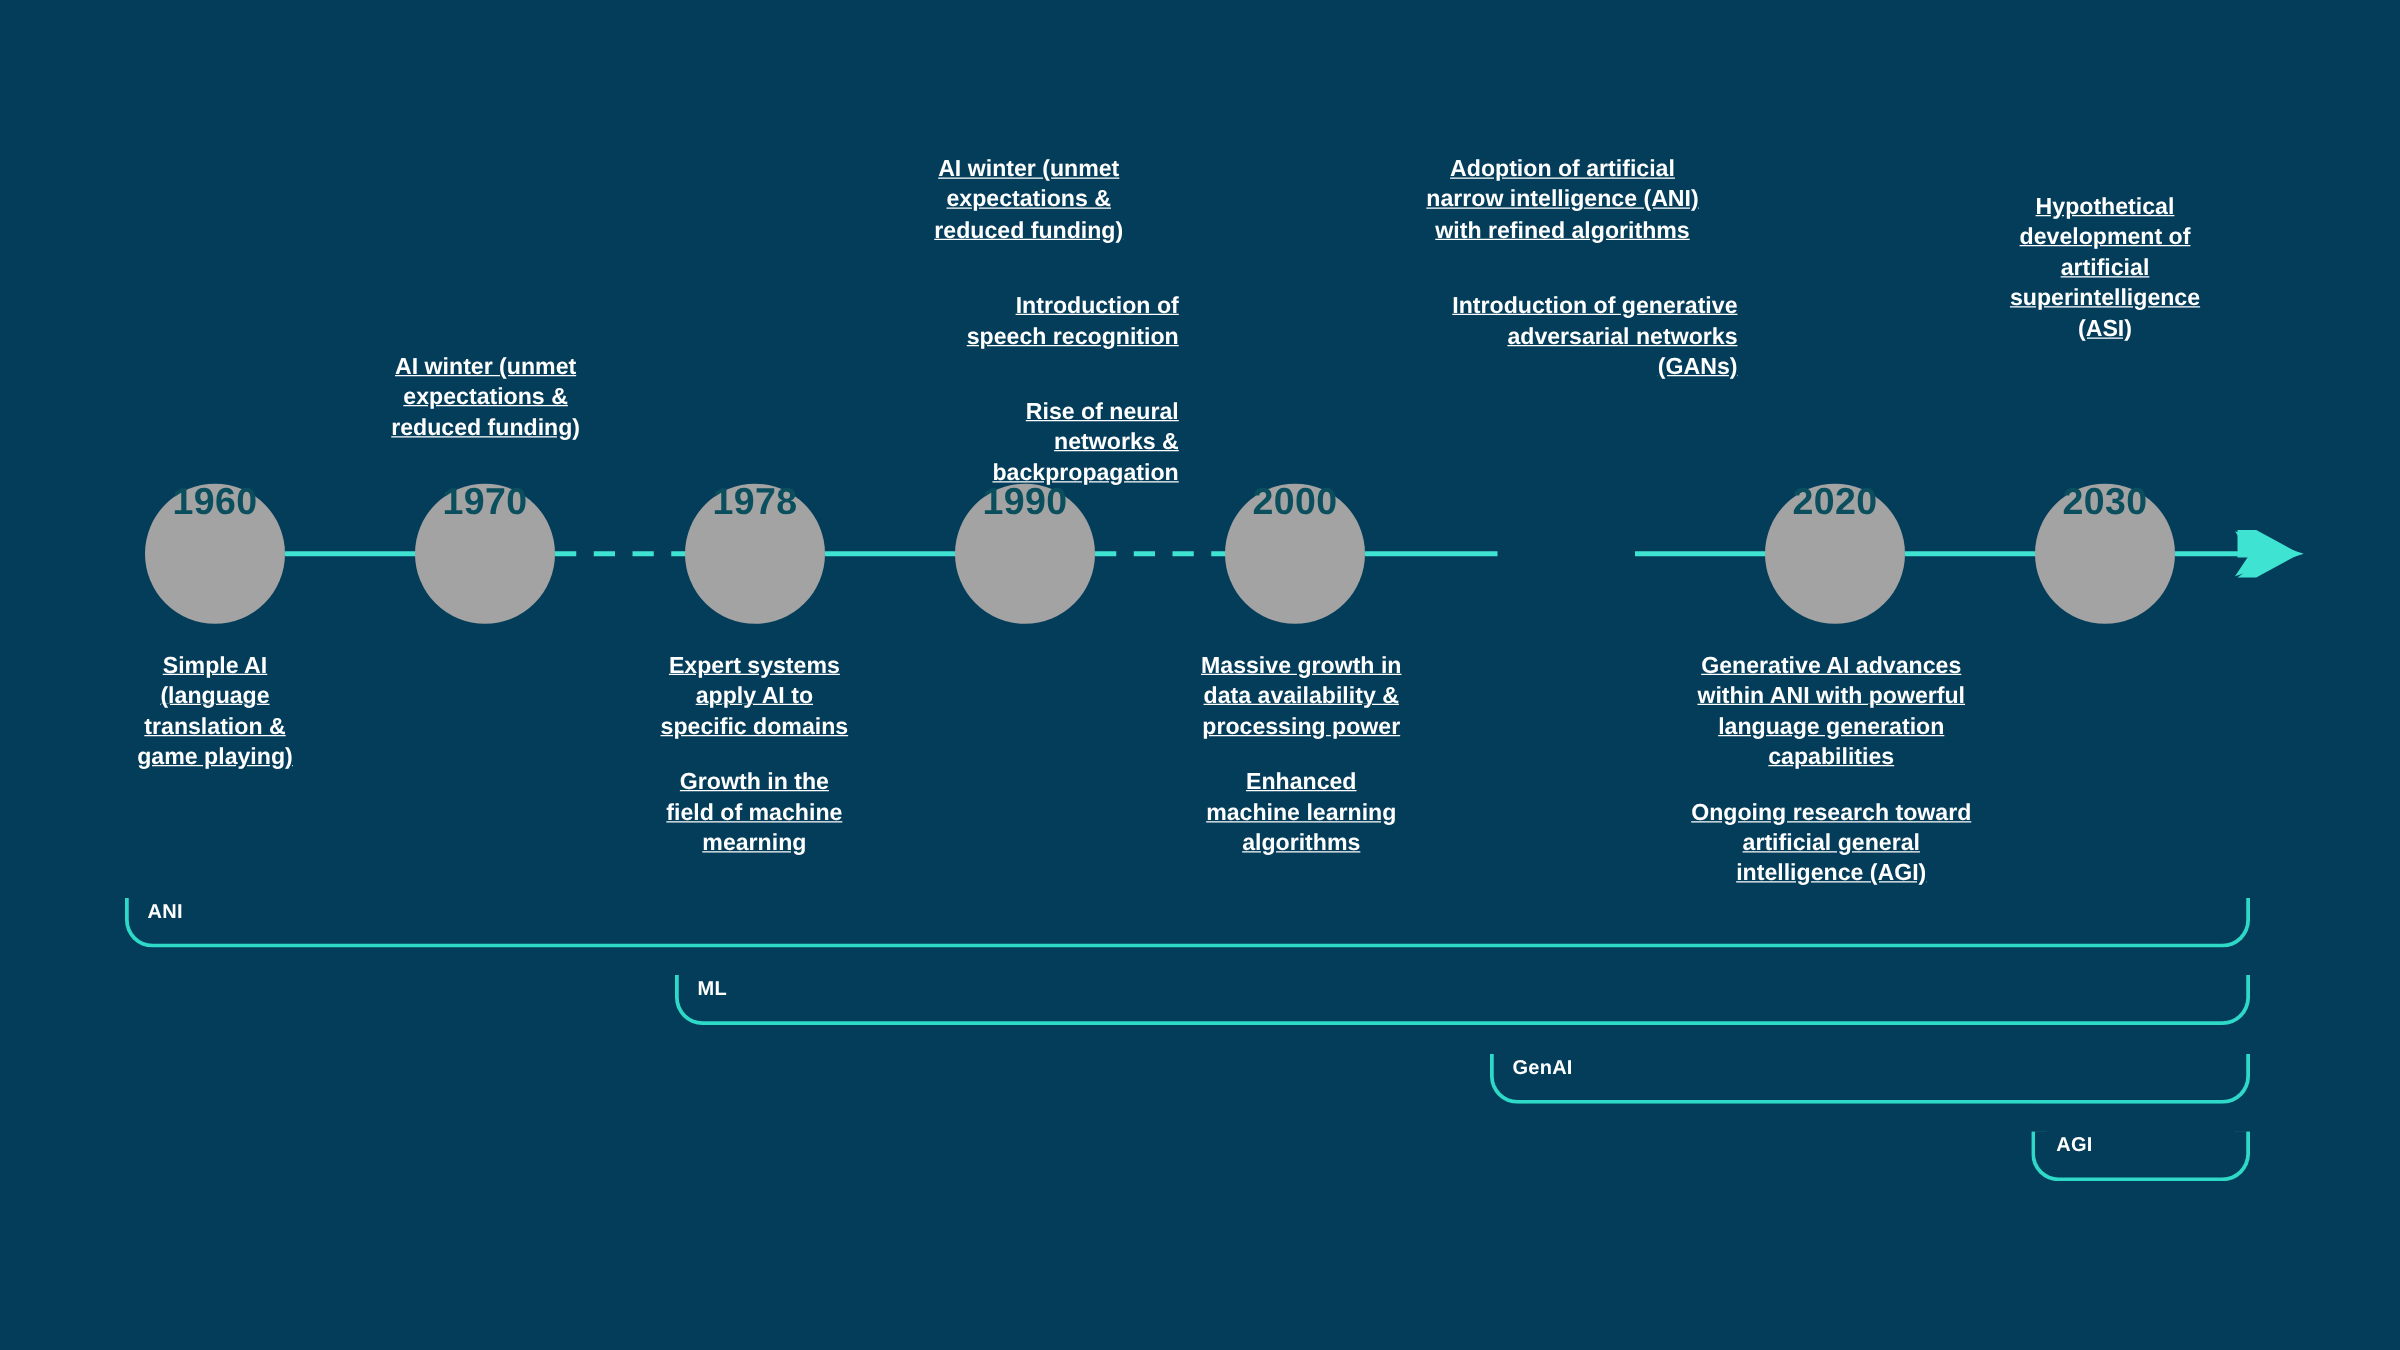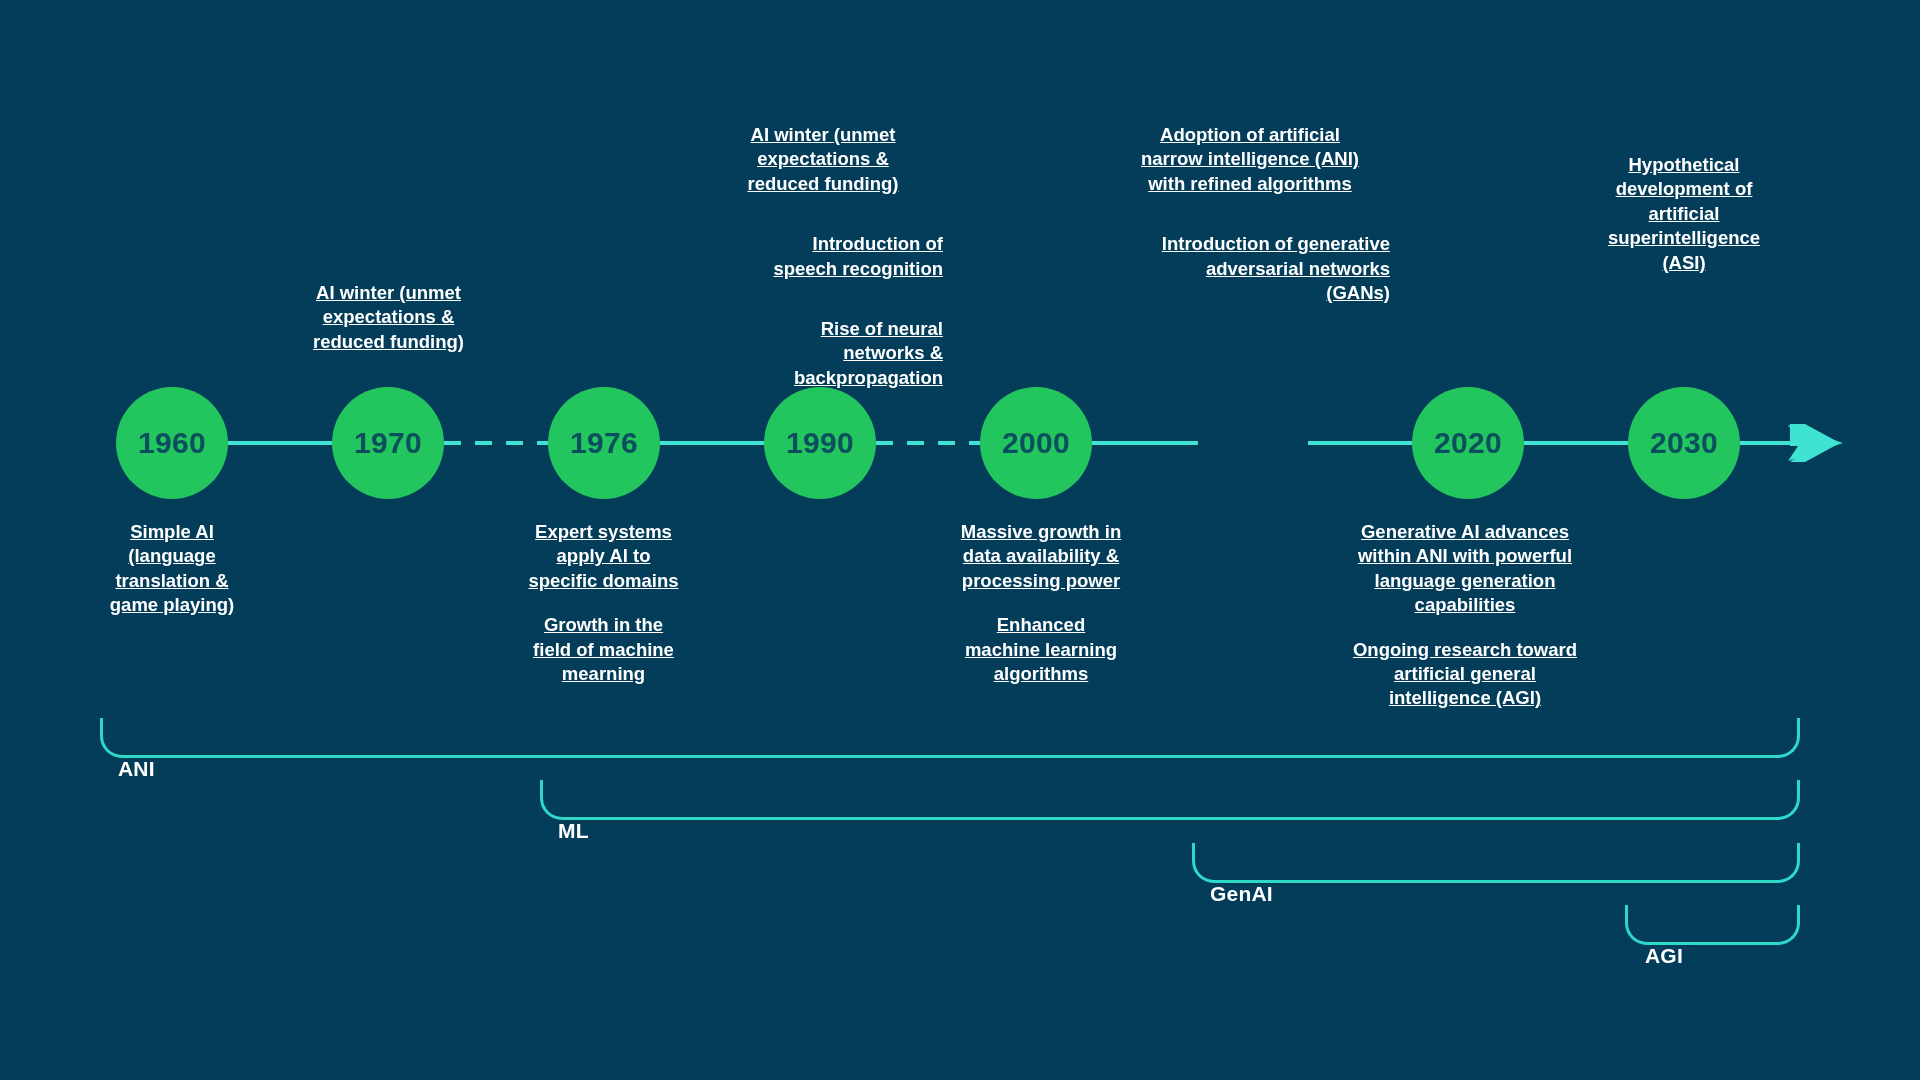--- a/index.html
+++ b/index.html
@@ -25,23 +25,22 @@
     width: 1920px; height: 1080px;
     pointer-events: none;
   }
 
   
   .year-node {
     position: absolute;
     width: 112px;
     height: 112px;
     border-radius: 50%;
-    background: #22c55e;
+    background: #a3a3a3;
     display: flex;
-    align-items: center;
     justify-content: center;
     box-sizing: border-box;
   }
   .year-node .year-text {
     color: #0b4f5e;
     font-size: 30px;
     font-weight: 700;
     letter-spacing: 0.3px;
     line-height: 1;
   }
@@ -69,25 +68,24 @@
     box-sizing: border-box;
     border: 3px solid #2fd9c8;
     border-top: none;
     border-bottom-left-radius: 22px;
     border-bottom-right-radius: 22px;
     height: 40px;
   }
   .bracket-label {
     position: absolute;
     color: #ffffff;
-    font-size: 21px;
+    font-size: 16px;
     font-weight: 700;
     letter-spacing: 0.2px;
     white-space: nowrap;
-    margin-top: 36px;
   }
 </style>
 </head>
 <body>
 
 <div id="stage">
 
   <svg id="axis-layer" viewBox="0 0 1920 1080" width="1920" height="1080">
 
     <line x1="228" y1="443" x2="334" y2="443" stroke="#3fe3d1" stroke-width="4"></line>
@@ -109,21 +107,21 @@
     <polygon points="1788,425 1843,443 1788,461 1800,443" fill="#3fe3d1"></polygon>
   </svg>
 
   <div class="year-node" style="left:116px; top:387px;">
     <span class="year-text">1960</span>
   </div>
   <div class="year-node" style="left:332px; top:387px;">
     <span class="year-text">1970</span>
   </div>
   <div class="year-node" style="left:548px; top:387px;">
-    <span class="year-text">1976</span>
+    <span class="year-text">1978</span>
   </div>
   <div class="year-node" style="left:764px; top:387px;">
     <span class="year-text">1990</span>
   </div>
   <div class="year-node" style="left:980px; top:387px;">
     <span class="year-text">2000</span>
   </div>
   <div class="year-node" style="left:1412px; top:387px;">
     <span class="year-text">2020</span>
   </div>

